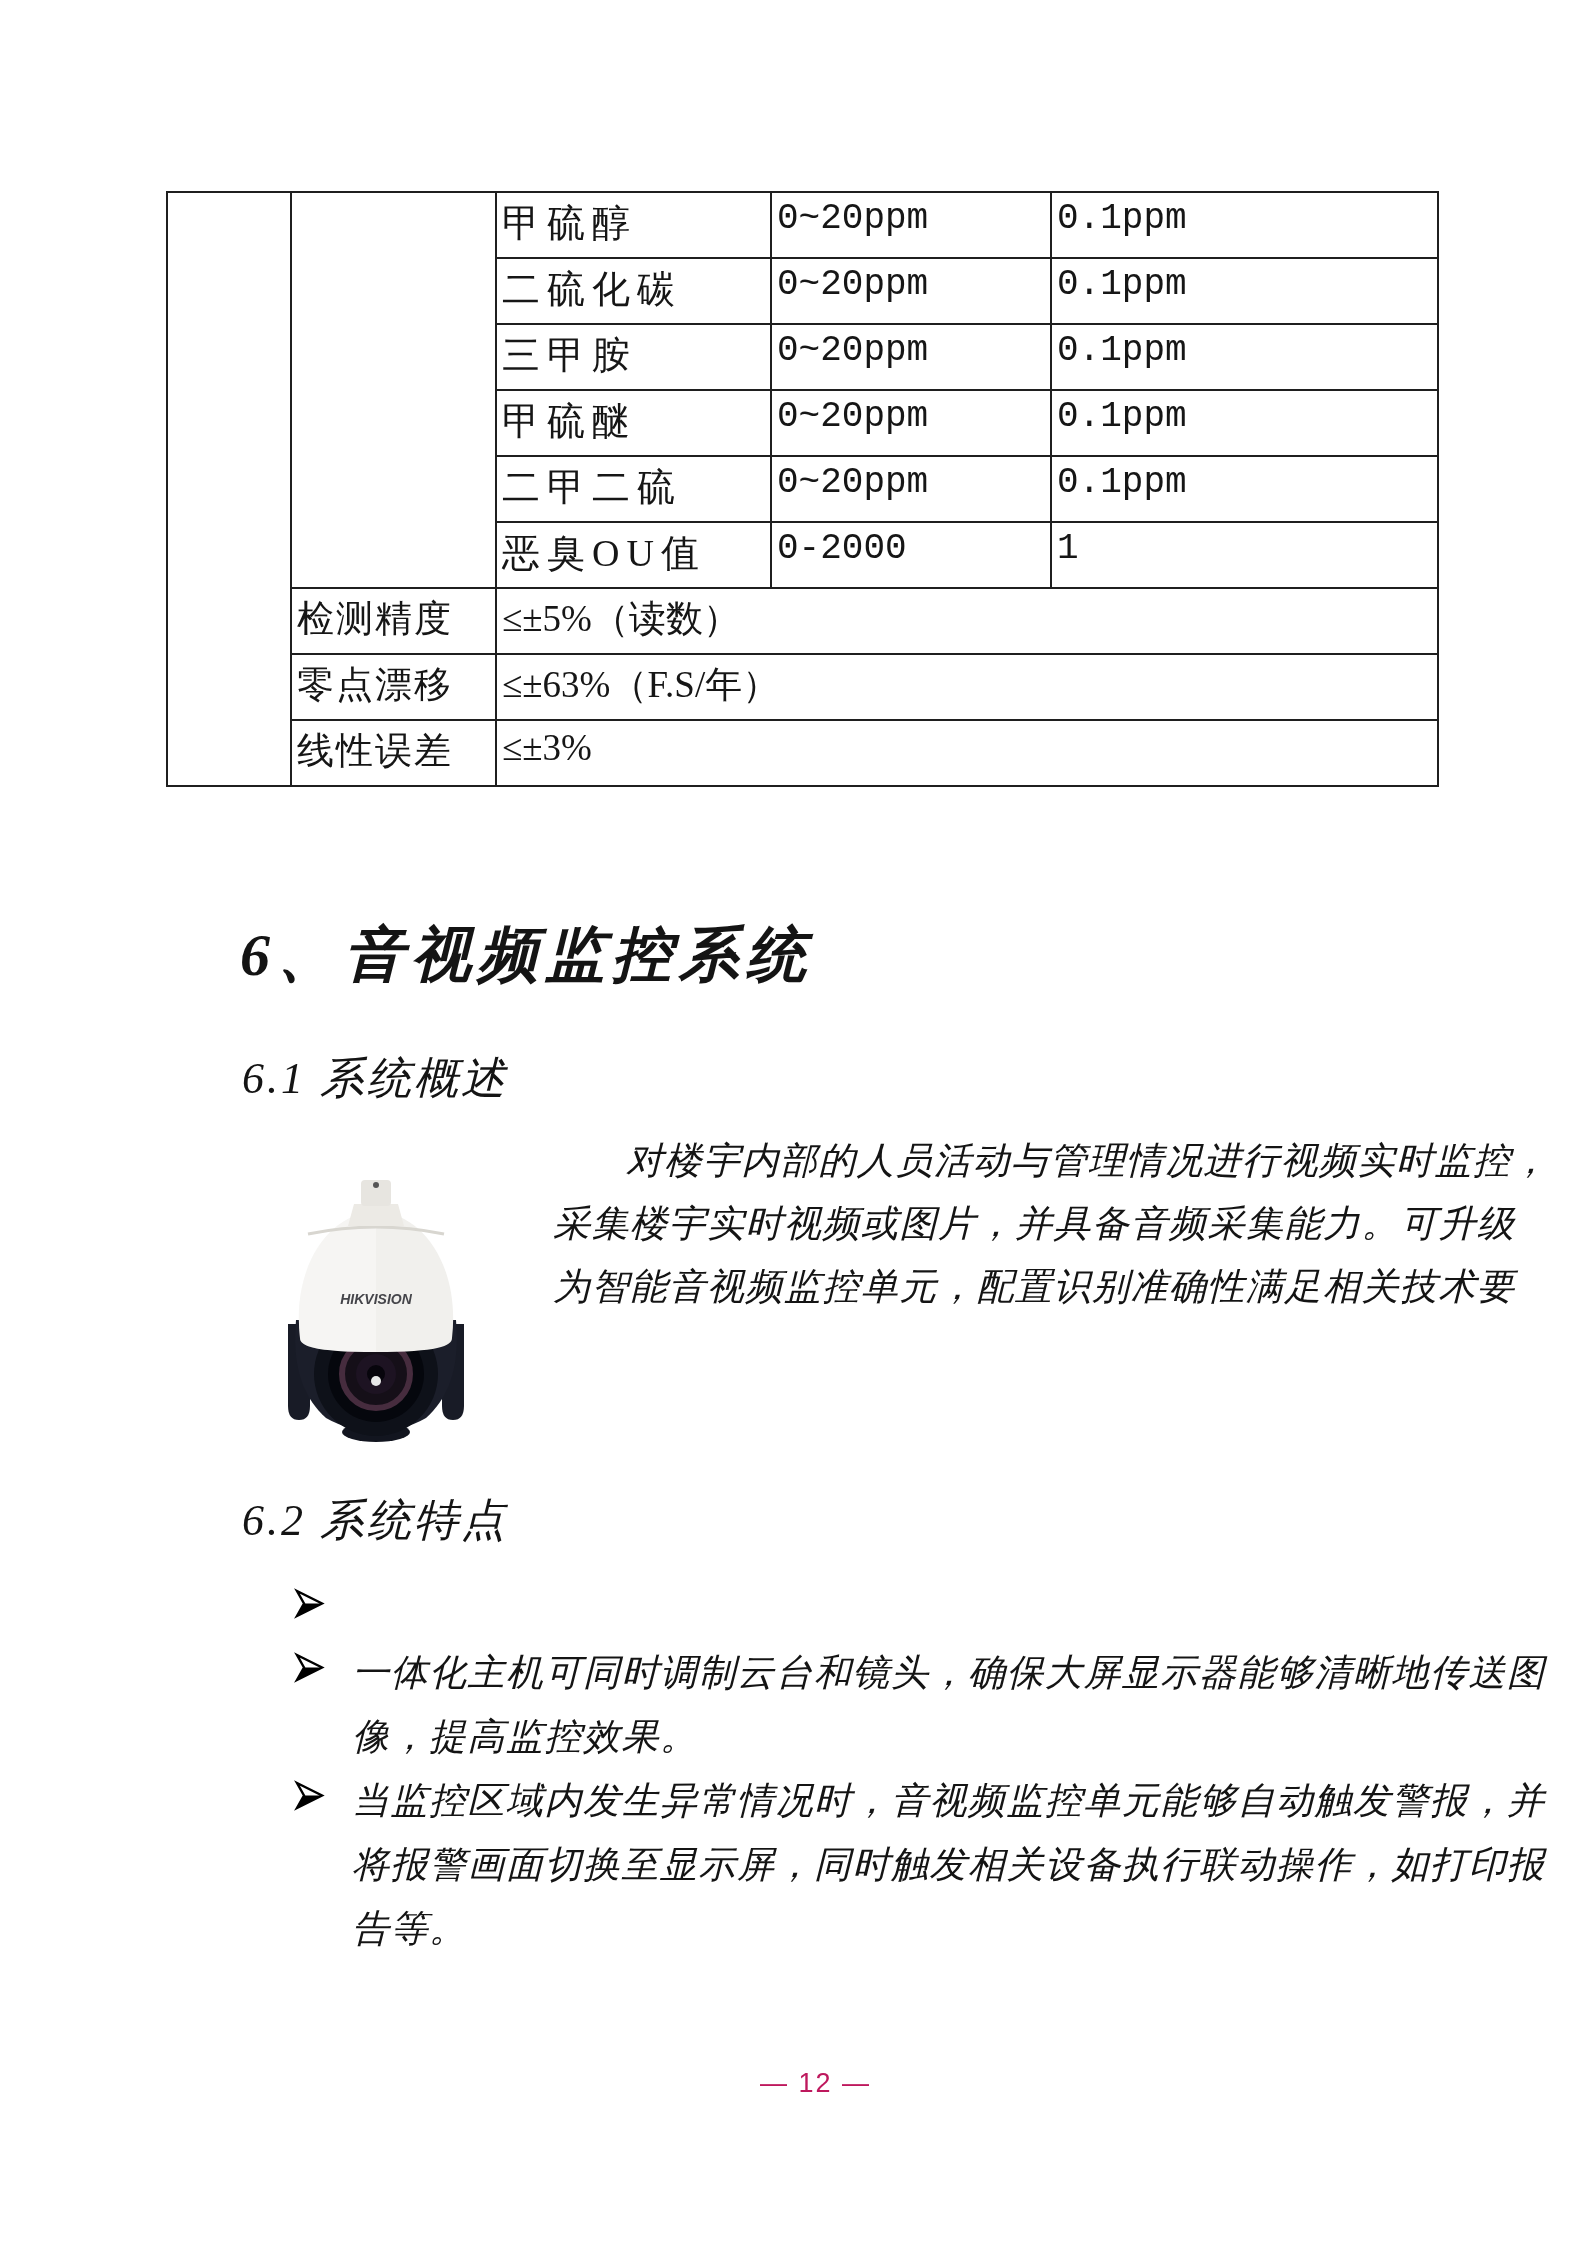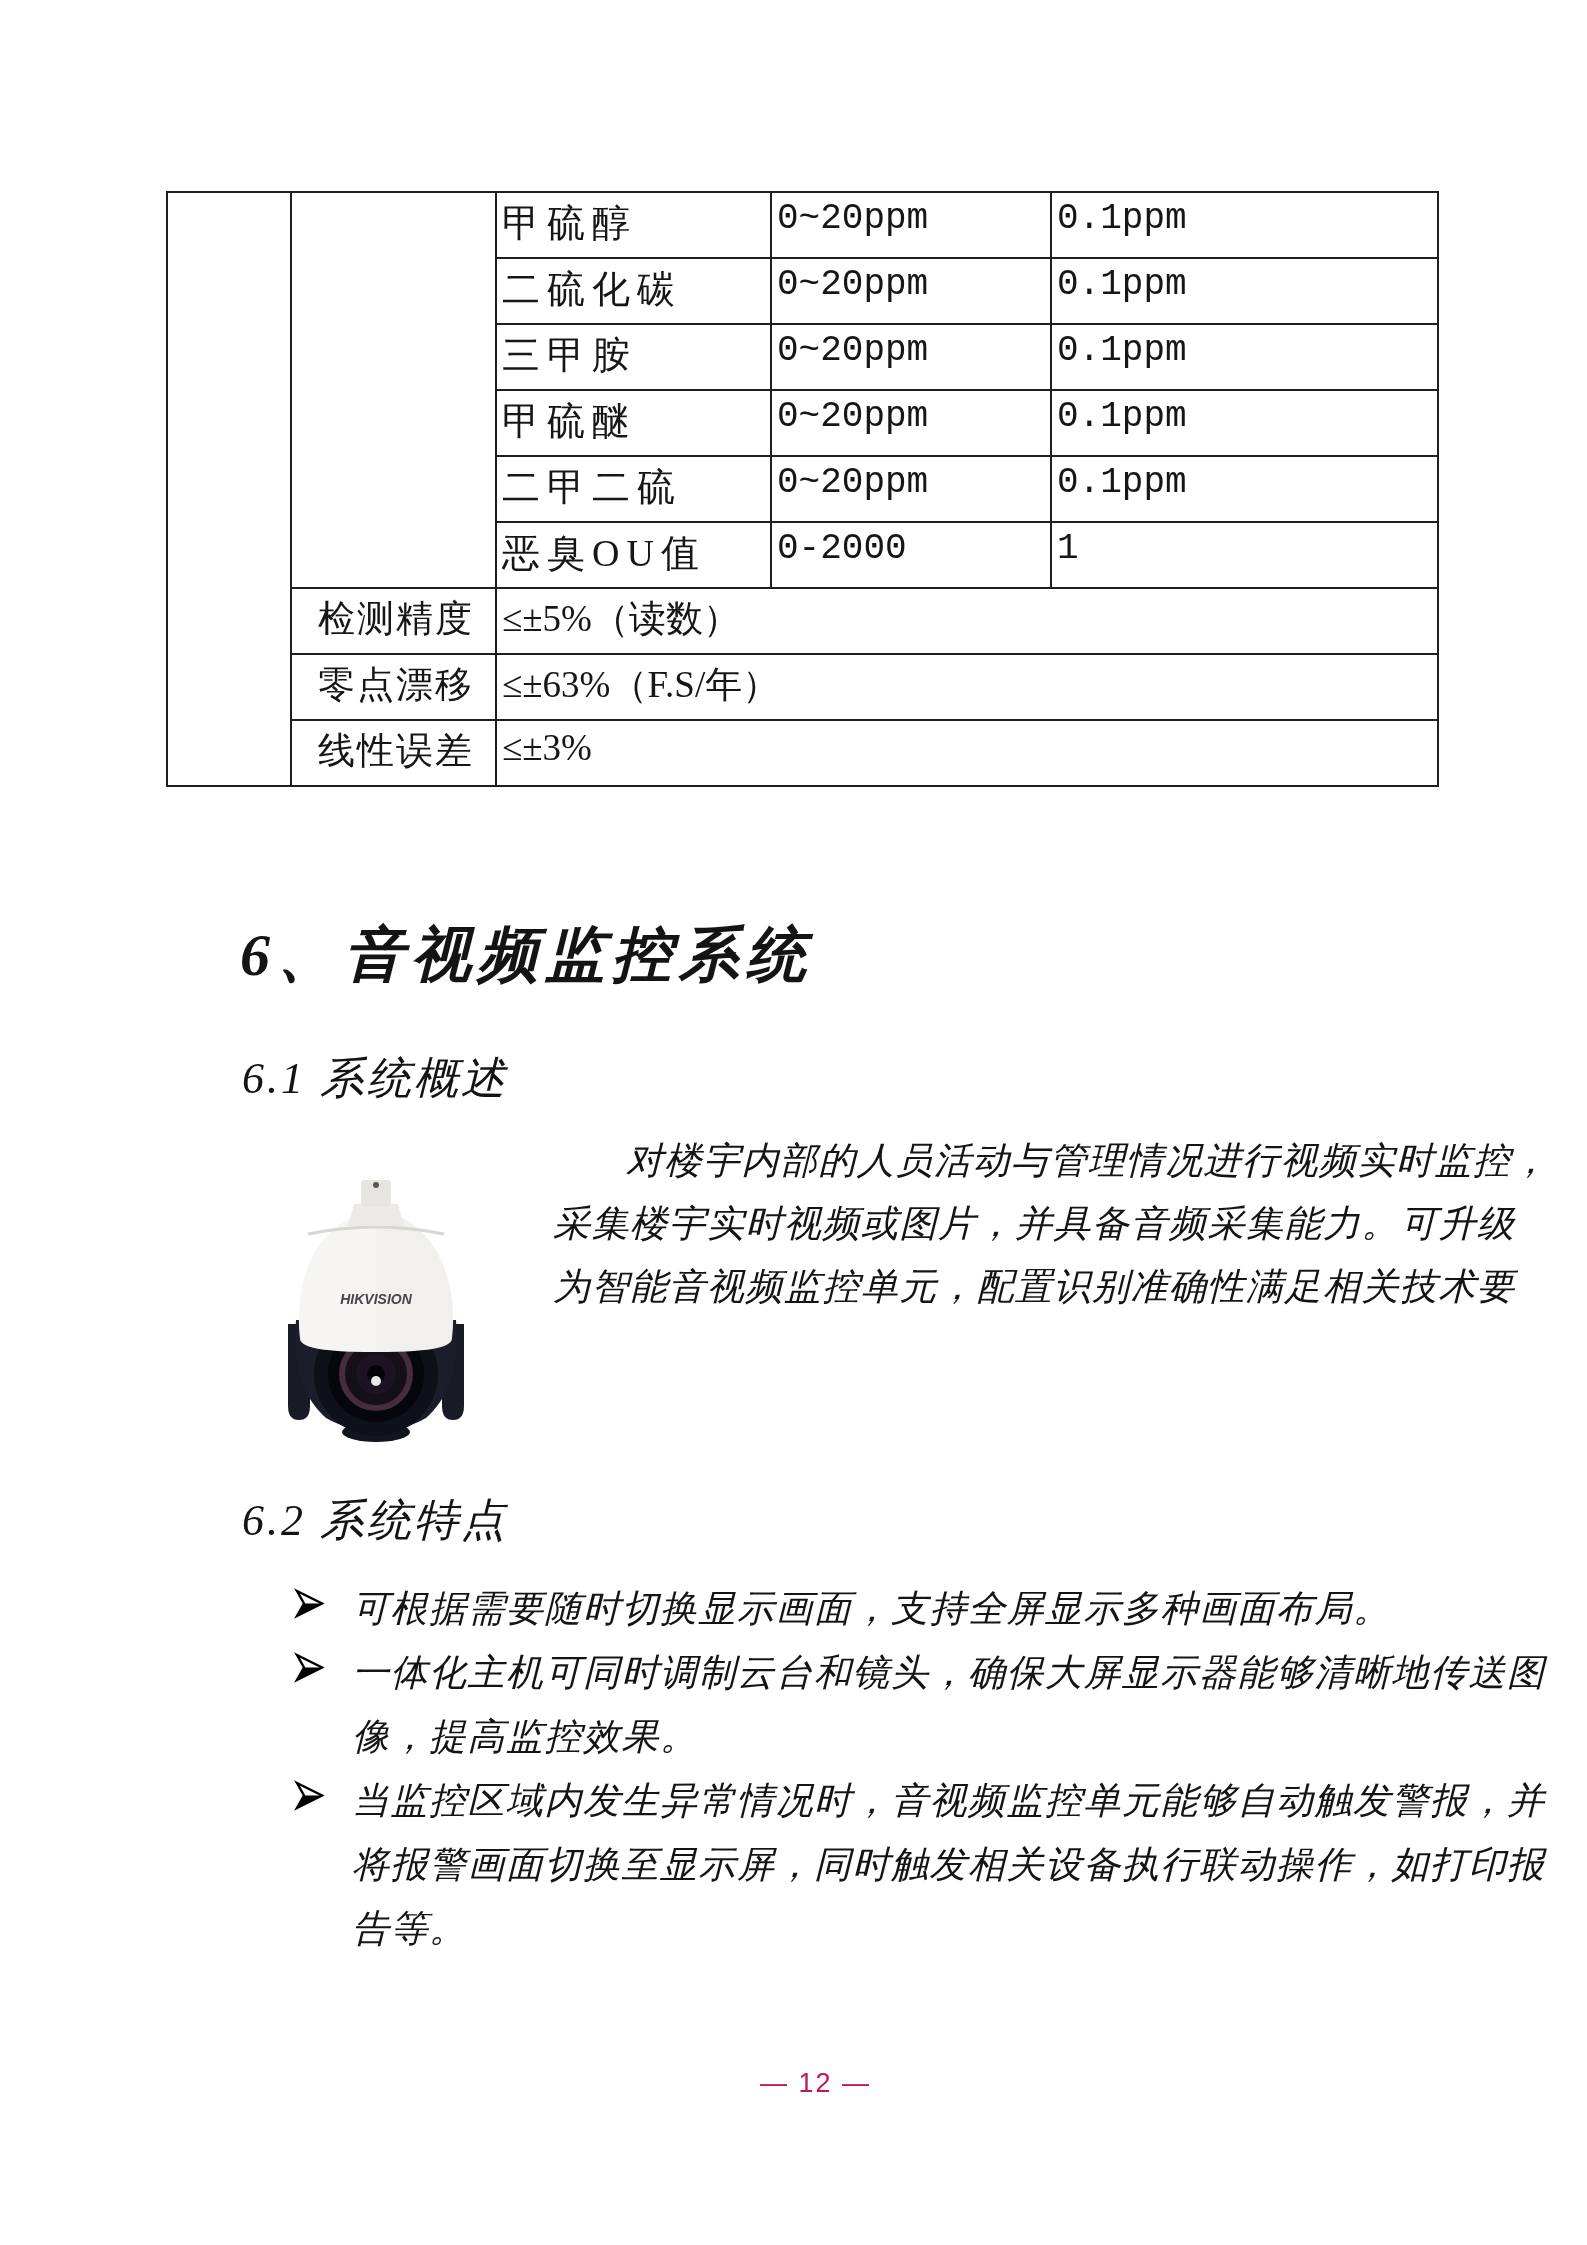--- a/index.html
+++ b/index.html
@@ -19,21 +19,21 @@
     border-collapse:collapse;table-layout:fixed;
     font-size:38px;color:#161616;
   }
   table.spec td{
     border:2px solid #1f1f1f;
     vertical-align:top;
     padding:5px 0 0 5px;
     overflow:hidden;
   }
   table.spec tr{height:66px;}
-  td.rowlabel{text-align:center;padding-left:0;letter-spacing:2px;font-size:37px;margin-top:44px;}
+  td.rowlabel{text-align:left;padding-left:0;letter-spacing:2px;font-size:37px;margin-top:44px;}
   td.gasname{letter-spacing:7px;}
   td.gasrange,td.gasres{letter-spacing:0;font-size:36px;font-family:Liberation Mono, monospace;}
   td.specval{font-size:37px;}
   
   .abs{position:absolute;white-space:nowrap;line-height:1.05;font-style:italic;}
   .h1{font-size:60px;font-weight:bold;letter-spacing:7px;}
   .h2{font-size:44px;letter-spacing:3px;}
   .body-line{font-size:37px;letter-spacing:1.5px;}
   .bullet-arrow{position:absolute;width:31px;height:31px;}
   .footer{
@@ -151,21 +151,20 @@
   </svg>
   <svg class="bullet-arrow" style="left:294px;top:1652px;" viewBox="0 0 31 31">
     <polygon points="3,3 28,15.5 3,28 10,15.5" fill="#ffffff" stroke="#000" stroke-width="2.4"></polygon>
     <polygon points="3,28 28,15.5 10,15.5" fill="#000"></polygon>
   </svg>
   <svg class="bullet-arrow" style="left:294px;top:1780px;" viewBox="0 0 31 31">
     <polygon points="3,3 28,15.5 3,28 10,15.5" fill="#ffffff" stroke="#000" stroke-width="2.4"></polygon>
     <polygon points="3,28 28,15.5 10,15.5" fill="#000"></polygon>
   </svg>
 
-  <div class="abs body-line" style="left:352px;top:1590px;">可根据需要随时切换显示画面，支持全屏显示多种画面布局。</div>
   <div class="abs body-line" style="left:352px;top:1654px;">一体化主机可同时调制云台和镜头，确保大屏显示器能够清晰地传送图</div>
   <div class="abs body-line" style="left:352px;top:1718px;">像，提高监控效果。</div>
   <div class="abs body-line" style="left:352px;top:1782px;">当监控区域内发生异常情况时，音视频监控单元能够自动触发警报，并</div>
   <div class="abs body-line" style="left:352px;top:1846px;">将报警画面切换至显示屏，同时触发相关设备执行联动操作，如打印报</div>
   <div class="abs body-line" style="left:352px;top:1910px;">告等。</div>
 
   <div class="footer">— 12 —</div>
 
 </div>
 

